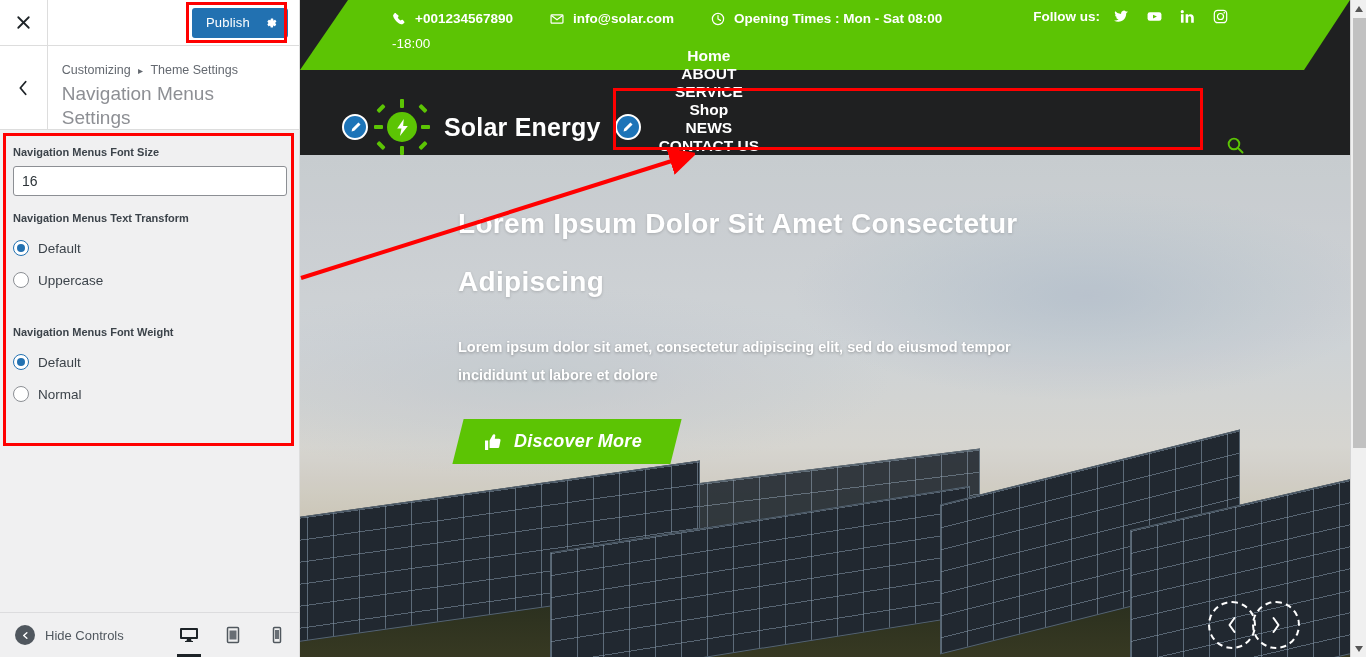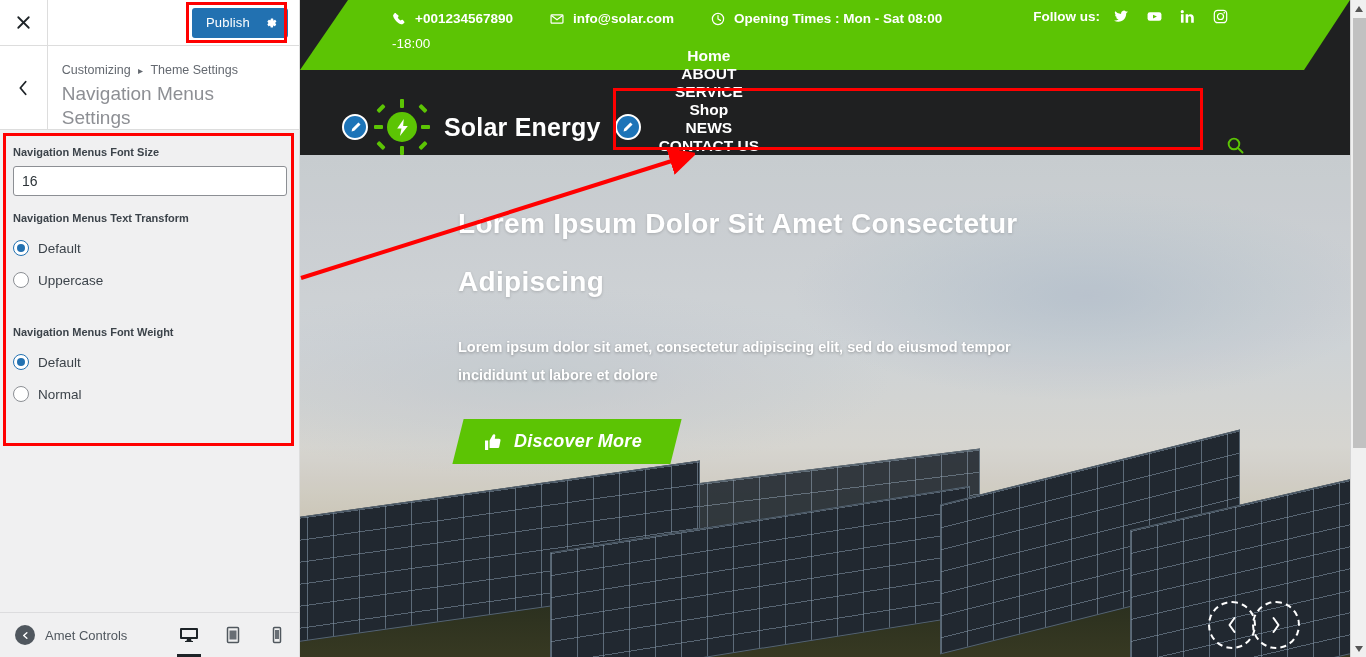--- a/index.html
+++ b/index.html
@@ -317,21 +317,21 @@
       </div>
     </div>
 
     <div class="cz-footer">
       <div class="cz-hide">
         <span class="circ">
           <svg viewBox="0 0 10 10" fill="none" stroke="#ffffff" stroke-width="1.6" stroke-linecap="round" stroke-linejoin="round">
             <polyline points="6.5,2 3,5 6.5,8"></polyline>
           </svg>
         </span>
-        <span>Amet Controls</span>
+        <span>Hide Controls</span>
       </div>
       <div class="cz-devices">
         <div class="cz-dev active">
           <svg viewBox="0 0 20 20" fill="#1d2327">
             <path d="M18 3H2a1 1 0 00-1 1v9a1 1 0 001 1h6l-.6 2H6v1h8v-1h-1.4L12 14h6a1 1 0 001-1V4a1 1 0 00-1-1zm-1 9H3V5h14v7z"></path>
           </svg>
         </div>
         <div class="cz-dev">
           <svg viewBox="0 0 20 20" fill="none" stroke="#50575e" stroke-width="1.5">
             <rect x="4.5" y="2.5" width="11" height="15" rx="1"></rect>

